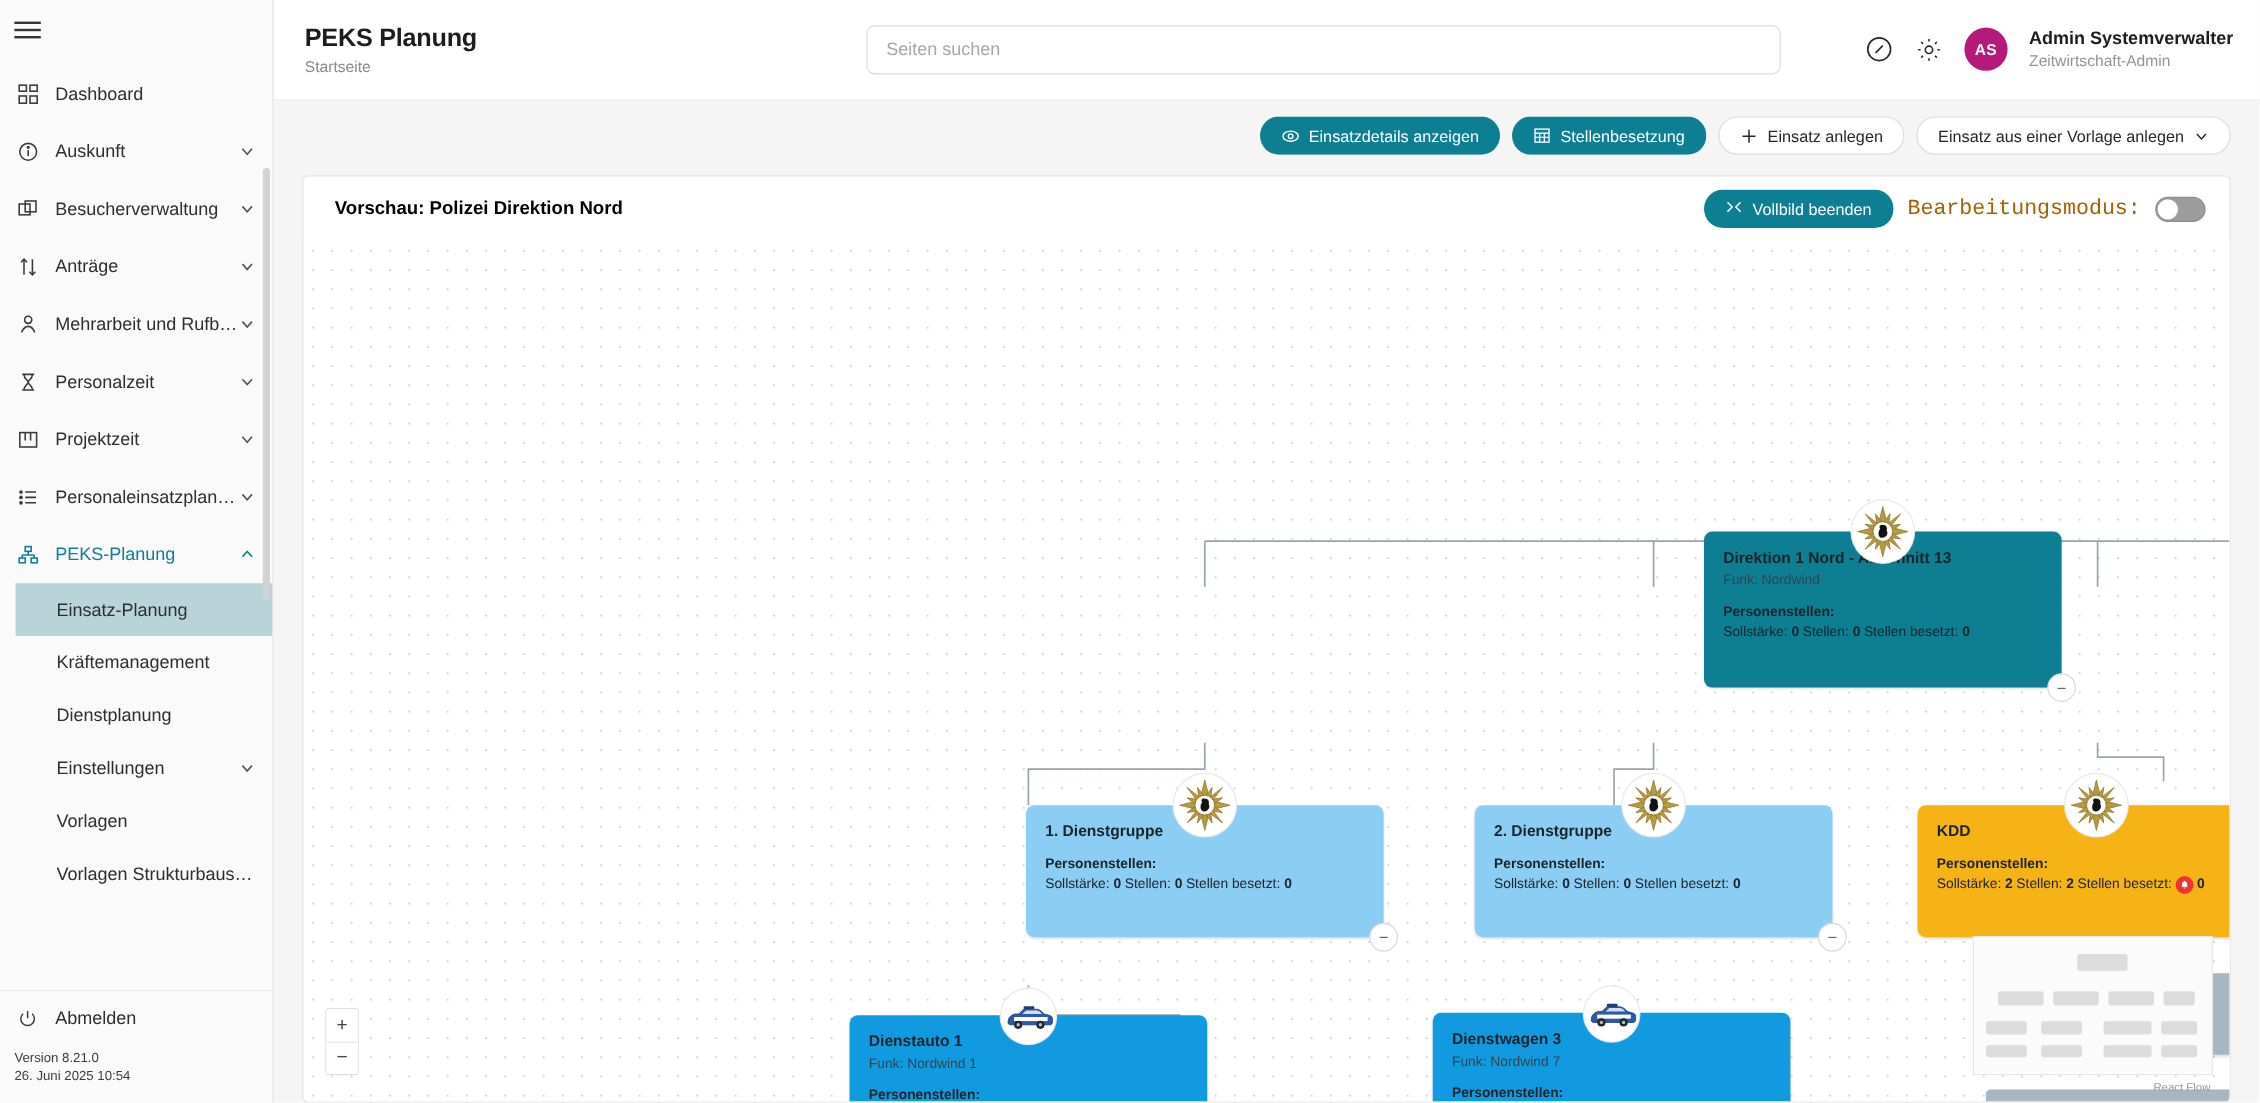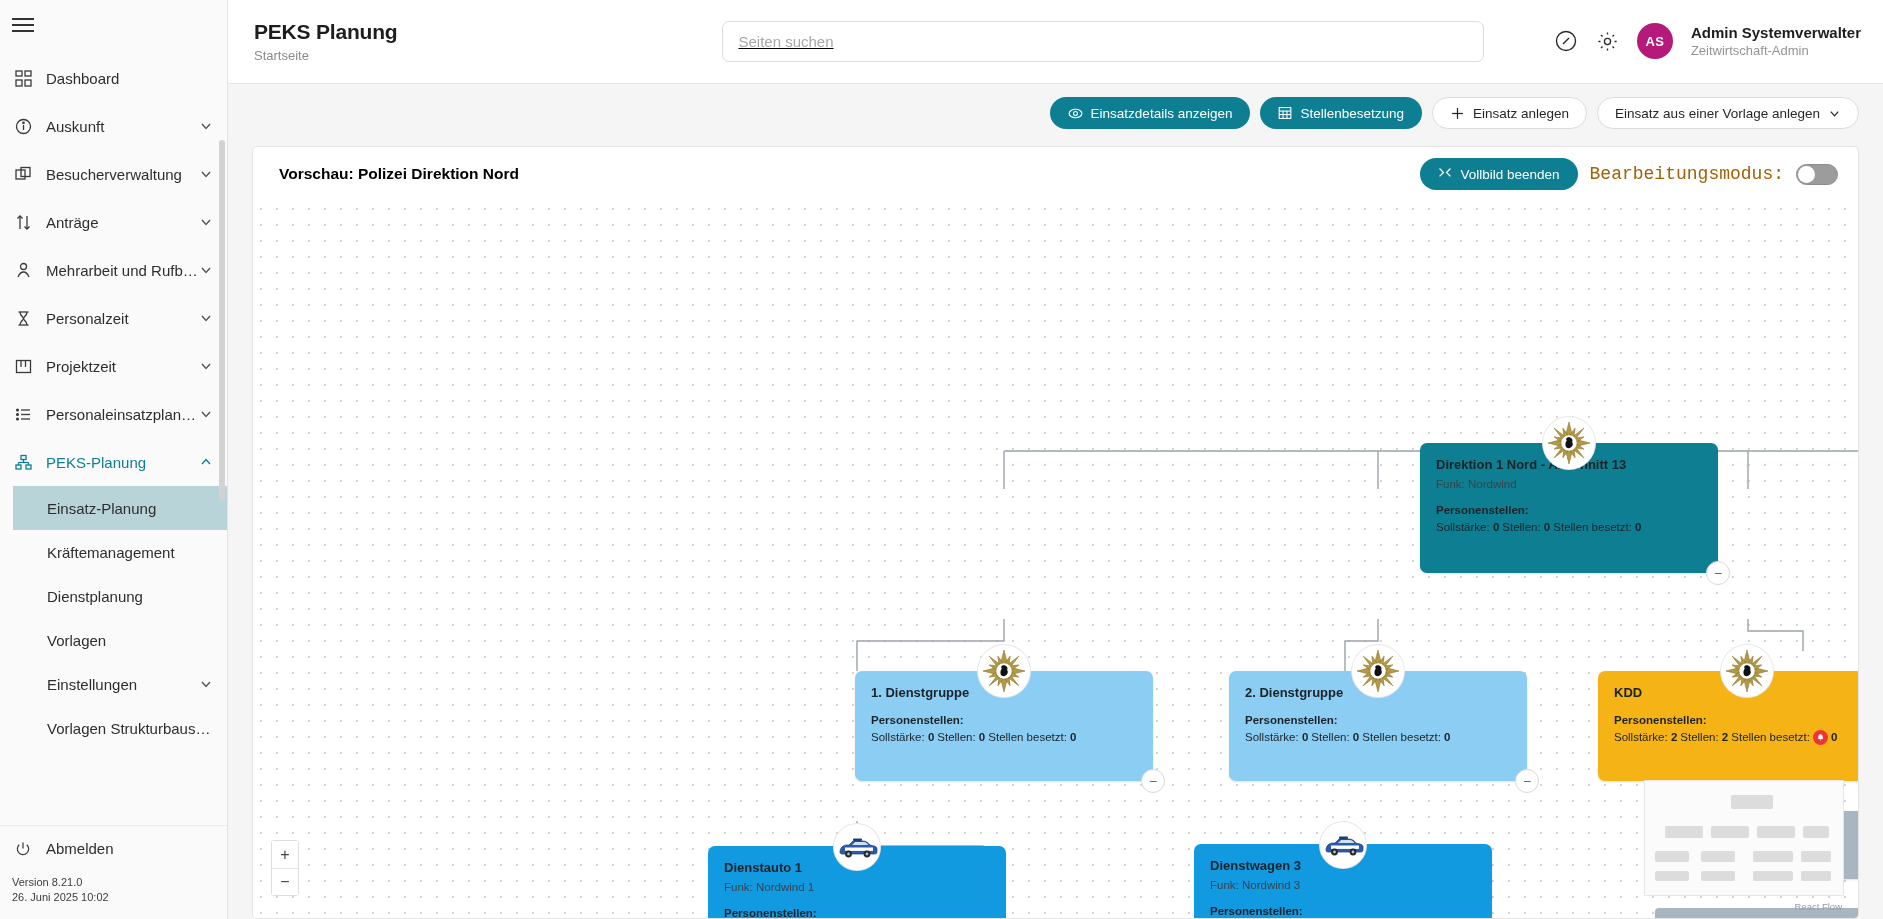--- a/index.html
+++ b/index.html
@@ -80,21 +80,21 @@
   
   .main { flex: 1; display: flex; flex-direction: column; background: #f5f5f5; min-width: 0; }
 
   .topbar {
     height: 84px; background: #ffffff; border-bottom: 1px solid #e6e6e6;
     display: flex; align-items: center; padding: 0 22px 0 26px; gap: 14px;
   }
   .title-block { width: 400px; }
   .page-title { font-size: 21px; font-weight: bold; color: #1d1d1d; letter-spacing: -0.2px; }
   .breadcrumb { font-size: 13px; color: #8a8a8a; margin-top: 4px; }
-  .search-box { flex: 1; display: flex; justify-content: center; text-decoration: underline; }
+  .search-box { flex: 1; display: flex; justify-content: center; }
   .search-input {
     width: 762px; height: 41px; border: 1px solid #dcdcdc; border-radius: 7px;
     padding: 0 15px; font-size: 15px; color: #333; background: #fff;
     font-family: "Liberation Sans", sans-serif;
   }
   .search-input::placeholder { color: #a7a7a7; }
   .top-actions { display: flex; align-items: center; gap: 16px; }
   .icon-btn { width: 26px; height: 26px; color: #2a2a2a; cursor: pointer; display:flex; align-items:center; justify-content:center;}
   .avatar {
     width: 36px; height: 36px; border-radius: 50%; background: #b5197a;
@@ -365,27 +365,27 @@
       <div class="sub-item selected">
         <span class="sub-label">Einsatz-Planung</span>
       </div>
       <div class="sub-item">
         <span class="sub-label">Kräftemanagement</span>
       </div>
       <div class="sub-item">
         <span class="sub-label">Dienstplanung</span>
       </div>
       <div class="sub-item">
+        <span class="sub-label">Einstellungen</span>
+        <svg class="chev" viewBox="0 0 14 14" fill="none" stroke="currentColor" stroke-width="1.4">
+            <polyline points="3,5 7,9.5 11,5"></polyline>
+          </svg>
+      </div>
+      <div class="sub-item">
         <span class="sub-label">Vorlagen</span>
-      </div>
-      <div class="sub-item">
-        <span class="sub-label">Einstellungen</span>
-        <svg class="chev" viewBox="0 0 14 14" fill="none" stroke="currentColor" stroke-width="1.4">
-            <polyline points="3,5 7,9.5 11,5"></polyline>
-          </svg>
       </div>
       <div class="sub-item">
         <span class="sub-label">Vorlagen Strukturbaustei...</span>
       </div>
 
       <div class="nav-scrollbar">
         <div class="thumb"></div>
       </div>
     </nav>
 
@@ -393,21 +393,21 @@
       <span class="nav-ico">
         <svg width="16" height="16" viewBox="0 0 17 17" fill="none" stroke="currentColor" stroke-width="1.3">
           <path d="M4.5 4a6 6 0 1 0 8 0"></path>
             <line x1="8.5" y1="1.5" x2="8.5" y2="8"></line>
         </svg>
       </span>
       <span>Abmelden</span>
     </div>
     <div class="version">
       <div>Version 8.21.0</div>
-      <div>26. Juni 2025 10:02</div>
+      <div>26. Juni 2025 10:54</div>
     </div>
   </aside>
 
   <div class="main">
 
     <header class="topbar">
       <div class="title-block">
         <div class="page-title">PEKS Planung</div>
         <div class="breadcrumb">Startseite</div>
       </div>
@@ -717,21 +717,21 @@
                 <rect x="17" y="4.5" width="9" height="2.6" rx="1" fill="#1d3e74"></rect>
                 <circle cx="12.5" cy="20" r="3.4" fill="#23282e"></circle>
                   <circle cx="12.5" cy="20" r="1.4" fill="#b9c0c7"></circle>
                 <circle cx="31" cy="20" r="3.4" fill="#23282e"></circle>
                   <circle cx="31" cy="20" r="1.4" fill="#b9c0c7"></circle>
               </svg>
             </div>
             <div class="n-title">Dienstwagen 3</div>
             <div class="n-funk">
               <span>Funk:</span>
-              <span>Nordwind 3</span>
+              <span>Nordwind 7</span>
             </div>
             <div class="n-pers">Personenstellen:</div>
 
           </div>
 
           <div class="node n-gray" style="left:1402px; top:610px; width:298px; height:68px; padding:10px 14px;">
             <div class="n-title">Vollzugsbeamter Stelle 1</div>
             <div>
               <span>Standort:</span>
               <span>Berlin</span>

